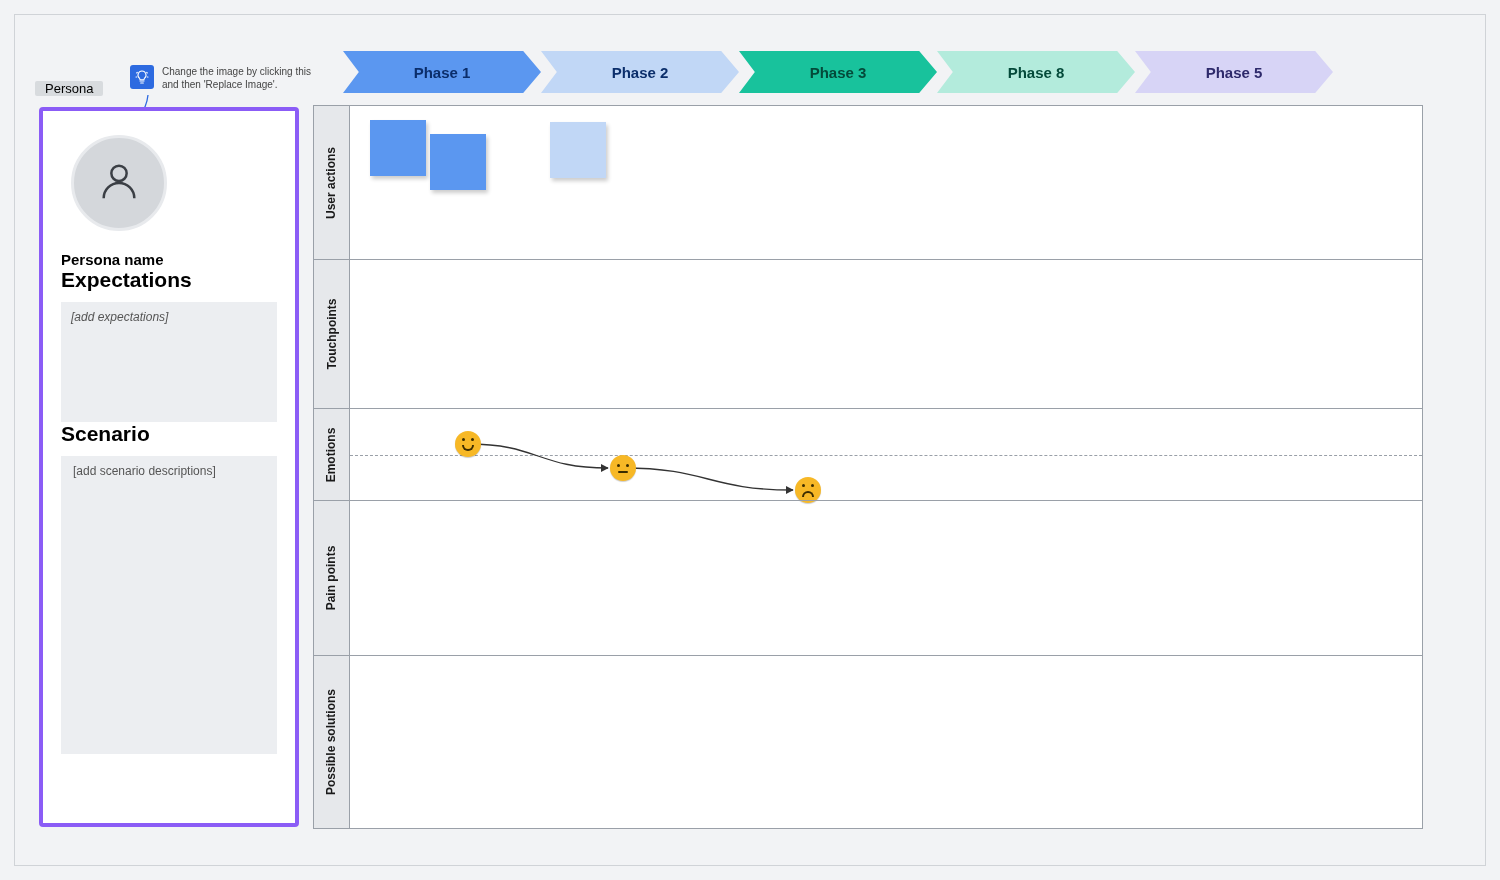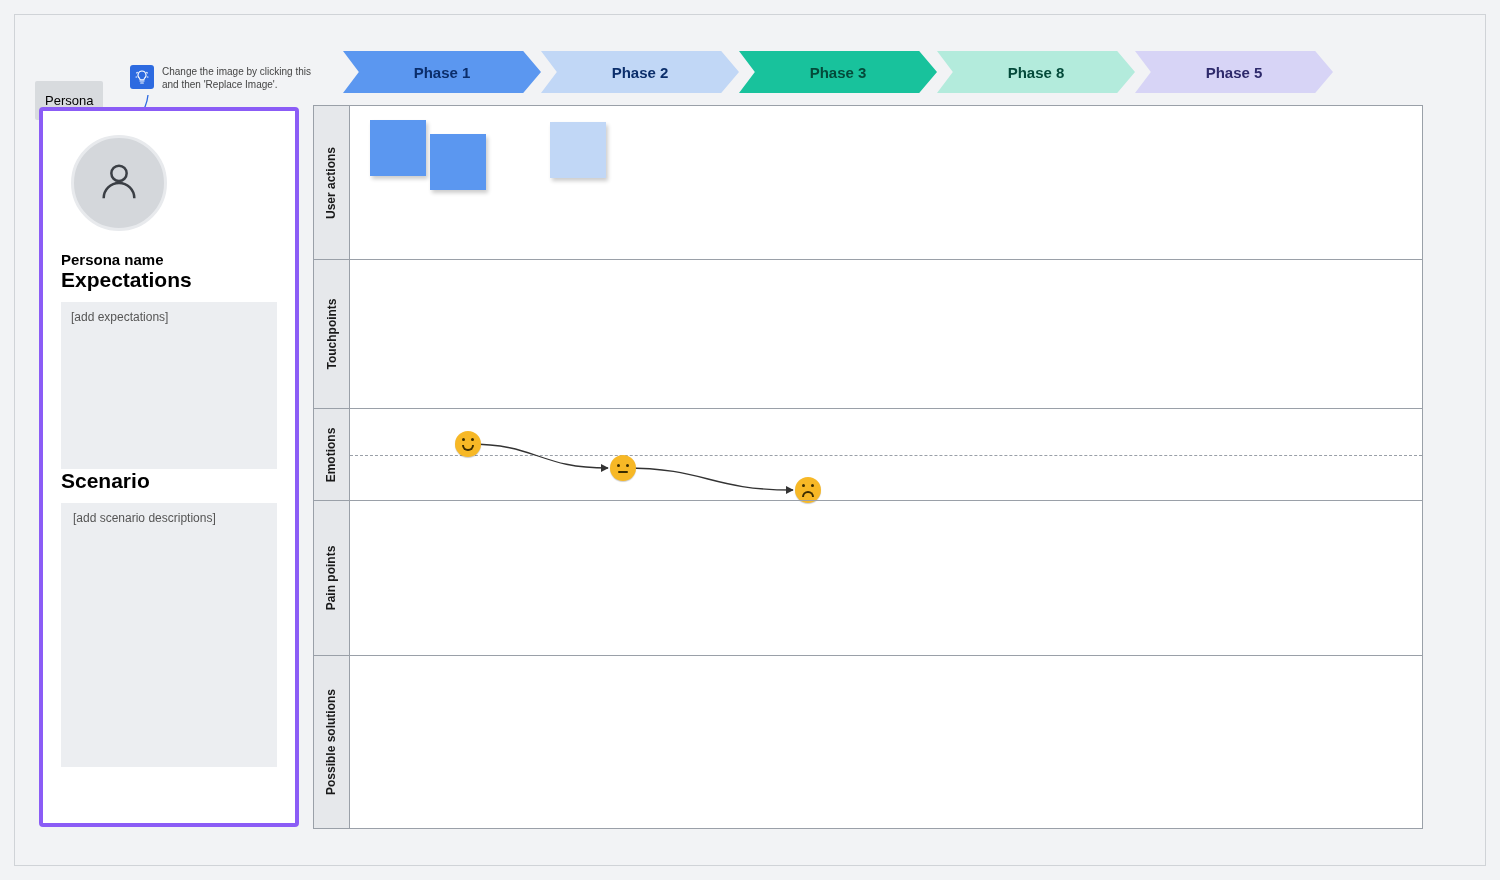--- a/index.html
+++ b/index.html
@@ -18,21 +18,21 @@
     height: 100%;
     position: relative;
   }
 
   
   .persona-tag {
     position: absolute;
     left: 20px;
     top: 66px;
     background: #d8dbde;
-    padding: 12px 10px;
+    padding: 0 10px;
     font-size: 13px;
     border-radius: 2px;
   }
 
   
   .tip-wrap {
     position: absolute;
     left: 115px;
     top: 50px;
     display: flex;
@@ -88,22 +88,22 @@
   .section-title {
     font-size: 21px; font-weight: 700;
   }
   .card-box {
     background: #eceef1;
     margin-top: 10px;
     font-size: 12px;
     color: #555;
     padding: 8px 10px;
   }
-  .card-box.expect { height: 167px; }
-  .card-box.scenario { height: 264px; padding-left: 12px; }
+  .card-box.expect { height: 120px; font-style: italic; }
+  .card-box.scenario { height: 298px; padding-left: 12px; }
 
   
   .phases-row {
     position: absolute;
     left: 328px;
     top: 36px;
     display: flex;
   }
   .phase {
     position: relative;

